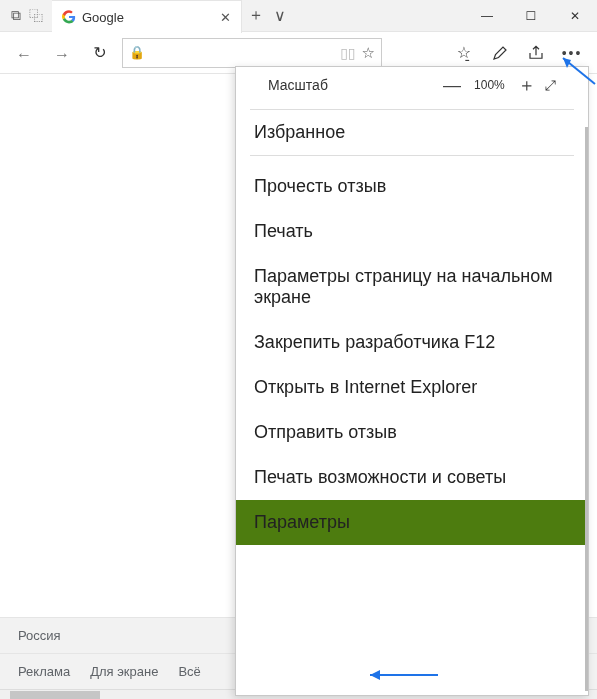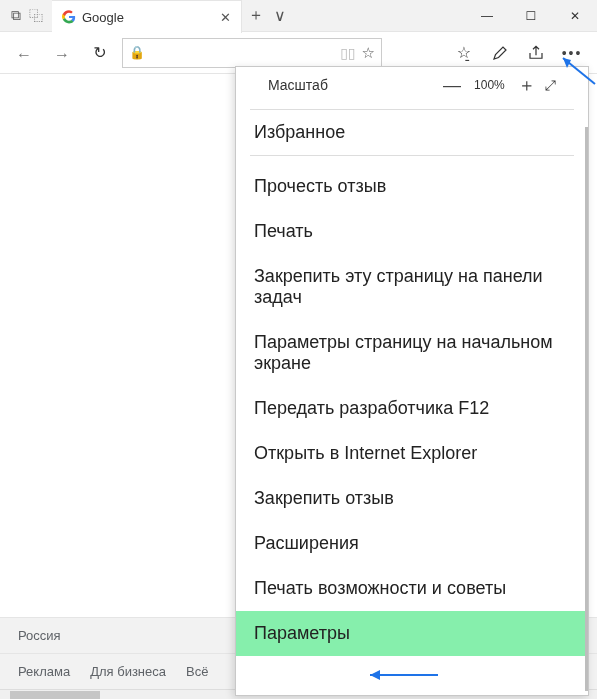--- a/index.html
+++ b/index.html
@@ -43,21 +43,21 @@
   
   .menu { position: absolute; right: 8px; top: 66px; width: 354px; bottom: 3px; background: #fff; border: 1px solid #c8c8c8; box-shadow: -2px 2px 8px rgba(0,0,0,0.15); display: flex; flex-direction: column; }
   .menu .scroll { position: absolute; right: 0; top: 60px; bottom: 4px; width: 3px; background: #bdbdbd; }
   .zoomrow { display: flex; align-items: center; padding: 6px 18px 12px; gap: 4px; border-bottom: 1px solid #ddd; margin: 0 14px; }
   .zoomrow .lbl { font-size: 14px; color: #333; flex: 1; }
   .zoomrow .zb { width: 28px; text-align: center; font-size: 18px; color: #444; }
   .zoomrow .zv { font-size: 12px; color: #333; padding: 0 4px; }
   .zoomrow .full { font-size: 14px; color: #333; }
   .menu-section-divider { border-bottom: 1px solid #ddd; margin: 0 14px; }
   .mi { padding: 12px 18px; font-size: 18px; color: #222; cursor: default; }
-  .mi.highlight { background: #86efac; }
+  .mi.highlight { background: #4d7c0f; }
   .sep { height: 8px; }
 
   
   .arrow { position: absolute; pointer-events: none; }
   .arrow svg { overflow: visible; }
 
 </style>
 </head>
 <body>
 
@@ -114,21 +114,21 @@
         <span class="dots">•••</span>
       </div>
   </div>
 </div>
 
 <div class="page">
   <div class="footer">
     <div class="row1">Россия</div>
     <div class="row2">
       <span>Реклама</span>
-      <span>Для бизнеса</span>
+      <span>Для экране</span>
       <span>Всё</span>
     </div>
   </div>
   <div class="hscroll">
     <div class="thumb"></div>
   </div>
 </div>
 
 <div class="menu">
   <div class="zoomrow">
@@ -136,26 +136,24 @@
     <span class="zb">—</span>
     <span class="zv">100%</span>
     <span class="zb">＋</span>
     <span class="full">⤢</span>
   </div>
   <div class="mi">Избранное</div>
   <div class="menu-section-divider"></div>
   <div class="sep"></div>
   <div class="mi">Прочесть отзыв</div>
   <div class="mi">Печать</div>
-  <div class="mi">Закрепить эту страницу на панели задач</div>
   <div class="mi">Параметры страницу на начальном экране</div>
-  <div class="mi">Передать разработчика F12</div>
+  <div class="mi">Закрепить разработчика F12</div>
   <div class="mi">Открыть в Internet Explorer</div>
-  <div class="mi">Закрепить отзыв</div>
-  <div class="mi">Расширения</div>
+  <div class="mi">Отправить отзыв</div>
   <div class="mi">Печать возможности и советы</div>
   <div class="mi highlight">Параметры</div>
   <div class="scroll"></div>
 </div>
 
 <div class="arrow" style="right:0; top:56px;">
   <svg width="40" height="30">
       <line x1="38" y1="28" x2="6" y2="2" stroke="#1e73e8" stroke-width="2"></line>
       <polygon points="6,2 14,4 10,12" fill="#1e73e8"></polygon>
     </svg>

